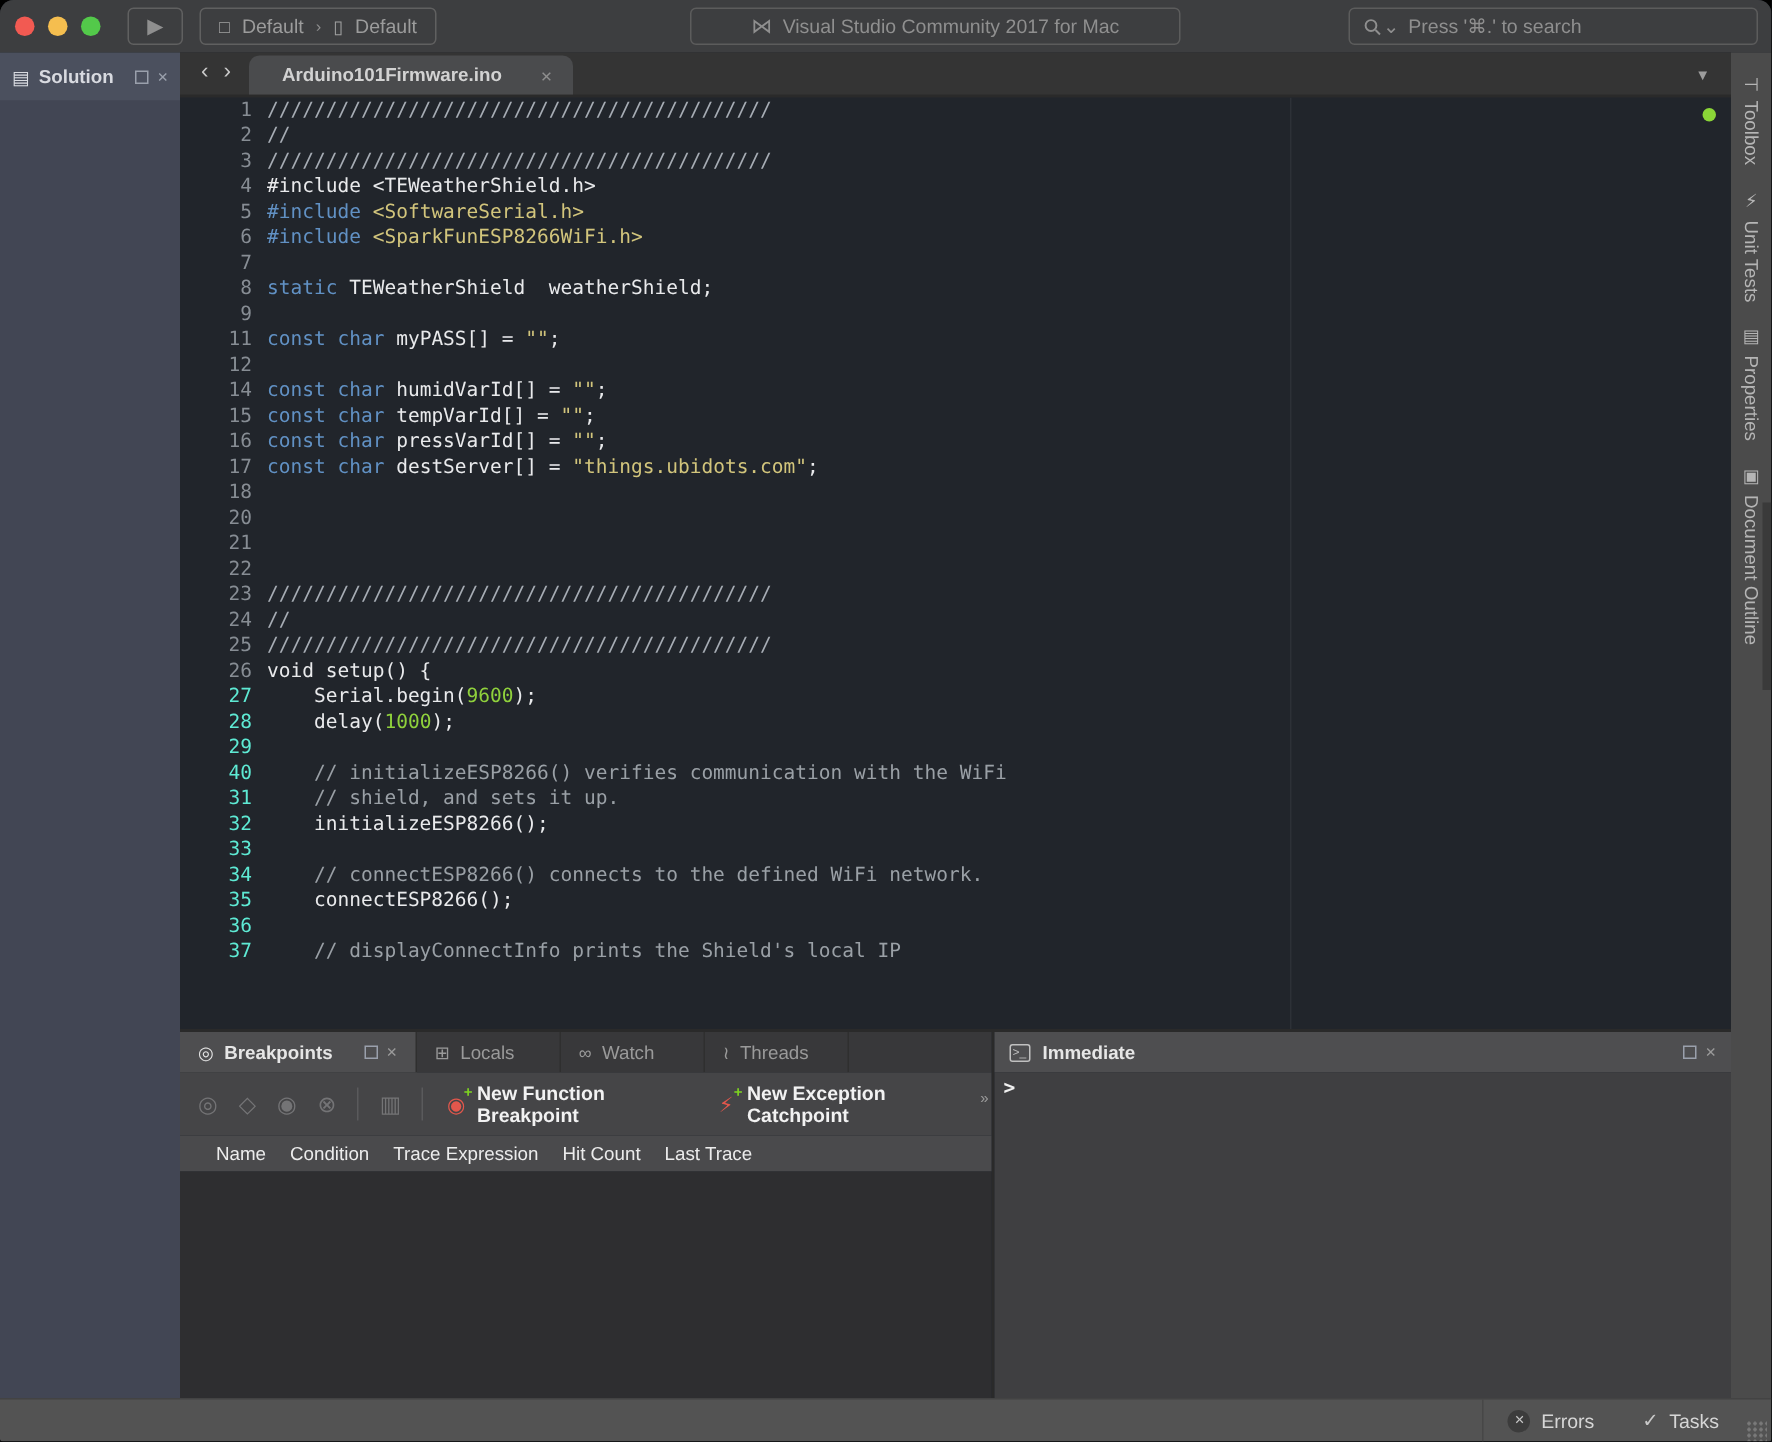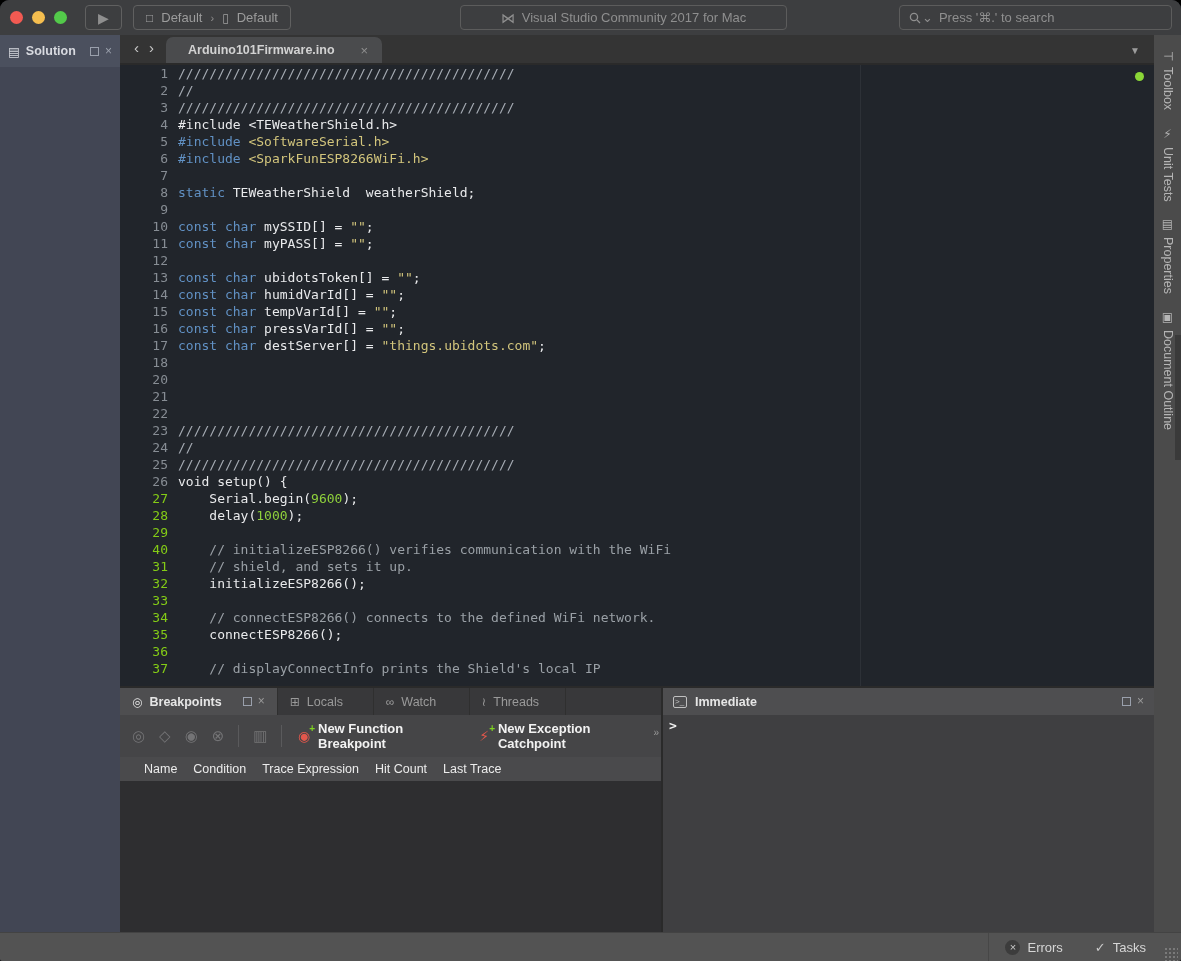--- a/index.html
+++ b/index.html
@@ -52,21 +52,21 @@
   .doc-tab .tab-close { color:#8f8f8f; font-weight:normal; font-size:13px; }
   .tab-overflow { position:absolute; right:14px; top:10px; color:#9c9c9c; font-size:10px; }
 
   
   .editor { flex:1 1 auto; background:#21252b; position:relative; overflow:hidden;
             font-family:"DejaVu Sans Mono","Liberation Mono",monospace; font-size:13px; }
   .col-guide { position:absolute; left:740px; top:0; bottom:0; width:1px; background:#2d3137; }
   .status-dot { position:absolute; right:10px; top:7px; width:9px; height:9px; border-radius:50%; }
   .code-line { display:flex; height:17px; line-height:17px; white-space:pre; }
   .ln { width:58px; flex:0 0 auto; text-align:right; padding-right:10px; color:#878d94; }
-  .ln.dim { color:#84cc16; }
+  .ln.dim { color:#5eead4; }
   .lc { flex:1; }
   .tok-plain   { color:#e9eaec; }
   .tok-keyword { color:#6191c4; }
   .tok-string  { color:#d2c57c;margin-top:40px; }
   .tok-number  { color:#8fd13c; }
   .tok-comment { color:#a7adb5; }
   .tok-comment2{ color:#9aa0a6; }
 
   
   .bottom-dock { height:246px; flex:0 0 auto; display:flex; border-top:2px solid #2a2a2a; }
@@ -187,24 +187,22 @@
         <div>
             <div class="code-line"><span class="ln">1</span><span class="lc"><span class="tok-comment">///////////////////////////////////////////</span></span></div>
             <div class="code-line"><span class="ln">2</span><span class="lc"><span class="tok-comment">//</span></span></div>
             <div class="code-line"><span class="ln">3</span><span class="lc"><span class="tok-comment">///////////////////////////////////////////</span></span></div>
             <div class="code-line"><span class="ln">4</span><span class="lc"><span class="tok-plain">#include &lt;TEWeatherShield.h&gt;</span></span></div>
             <div class="code-line"><span class="ln">5</span><span class="lc"><span class="tok-keyword">#include</span><span class="tok-plain"> </span><span class="tok-string">&lt;SoftwareSerial.h&gt;</span></span></div>
             <div class="code-line"><span class="ln">6</span><span class="lc"><span class="tok-keyword">#include</span><span class="tok-plain"> </span><span class="tok-string">&lt;SparkFunESP8266WiFi.h&gt;</span></span></div>
             <div class="code-line"><span class="ln">7</span><span class="lc"></span></div>
             <div class="code-line"><span class="ln">8</span><span class="lc"><span class="tok-keyword">static</span><span class="tok-plain"> TEWeatherShield  weatherShield;</span></span></div>
             <div class="code-line"><span class="ln">9</span><span class="lc"></span></div>
-            <div class="code-line"><span class="ln">10</span><span class="lc"><span class="tok-keyword">const char</span><span class="tok-plain"> mySSID[] = </span><span class="tok-string">""</span><span class="tok-plain">;</span></span></div>
             <div class="code-line"><span class="ln">11</span><span class="lc"><span class="tok-keyword">const char</span><span class="tok-plain"> myPASS[] = </span><span class="tok-string">""</span><span class="tok-plain">;</span></span></div>
             <div class="code-line"><span class="ln">12</span><span class="lc"></span></div>
-            <div class="code-line"><span class="ln">13</span><span class="lc"><span class="tok-keyword">const char</span><span class="tok-plain"> ubidotsToken[] = </span><span class="tok-string">""</span><span class="tok-plain">;</span></span></div>
             <div class="code-line"><span class="ln">14</span><span class="lc"><span class="tok-keyword">const char</span><span class="tok-plain"> humidVarId[] = </span><span class="tok-string">""</span><span class="tok-plain">;</span></span></div>
             <div class="code-line"><span class="ln">15</span><span class="lc"><span class="tok-keyword">const char</span><span class="tok-plain"> tempVarId[] = </span><span class="tok-string">""</span><span class="tok-plain">;</span></span></div>
             <div class="code-line"><span class="ln">16</span><span class="lc"><span class="tok-keyword">const char</span><span class="tok-plain"> pressVarId[] = </span><span class="tok-string">""</span><span class="tok-plain">;</span></span></div>
             <div class="code-line"><span class="ln">17</span><span class="lc"><span class="tok-keyword">const char</span><span class="tok-plain"> destServer[] = </span><span class="tok-string">"things.ubidots.com"</span><span class="tok-plain">;</span></span></div>
             <div class="code-line"><span class="ln">18</span><span class="lc"></span></div>
             <div class="code-line"><span class="ln">20</span><span class="lc"></span></div>
             <div class="code-line"><span class="ln">21</span><span class="lc"></span></div>
             <div class="code-line"><span class="ln">22</span><span class="lc"></span></div>
             <div class="code-line"><span class="ln">23</span><span class="lc"><span class="tok-comment">///////////////////////////////////////////</span></span></div>
             <div class="code-line"><span class="ln">24</span><span class="lc"><span class="tok-comment">//</span></span></div>

